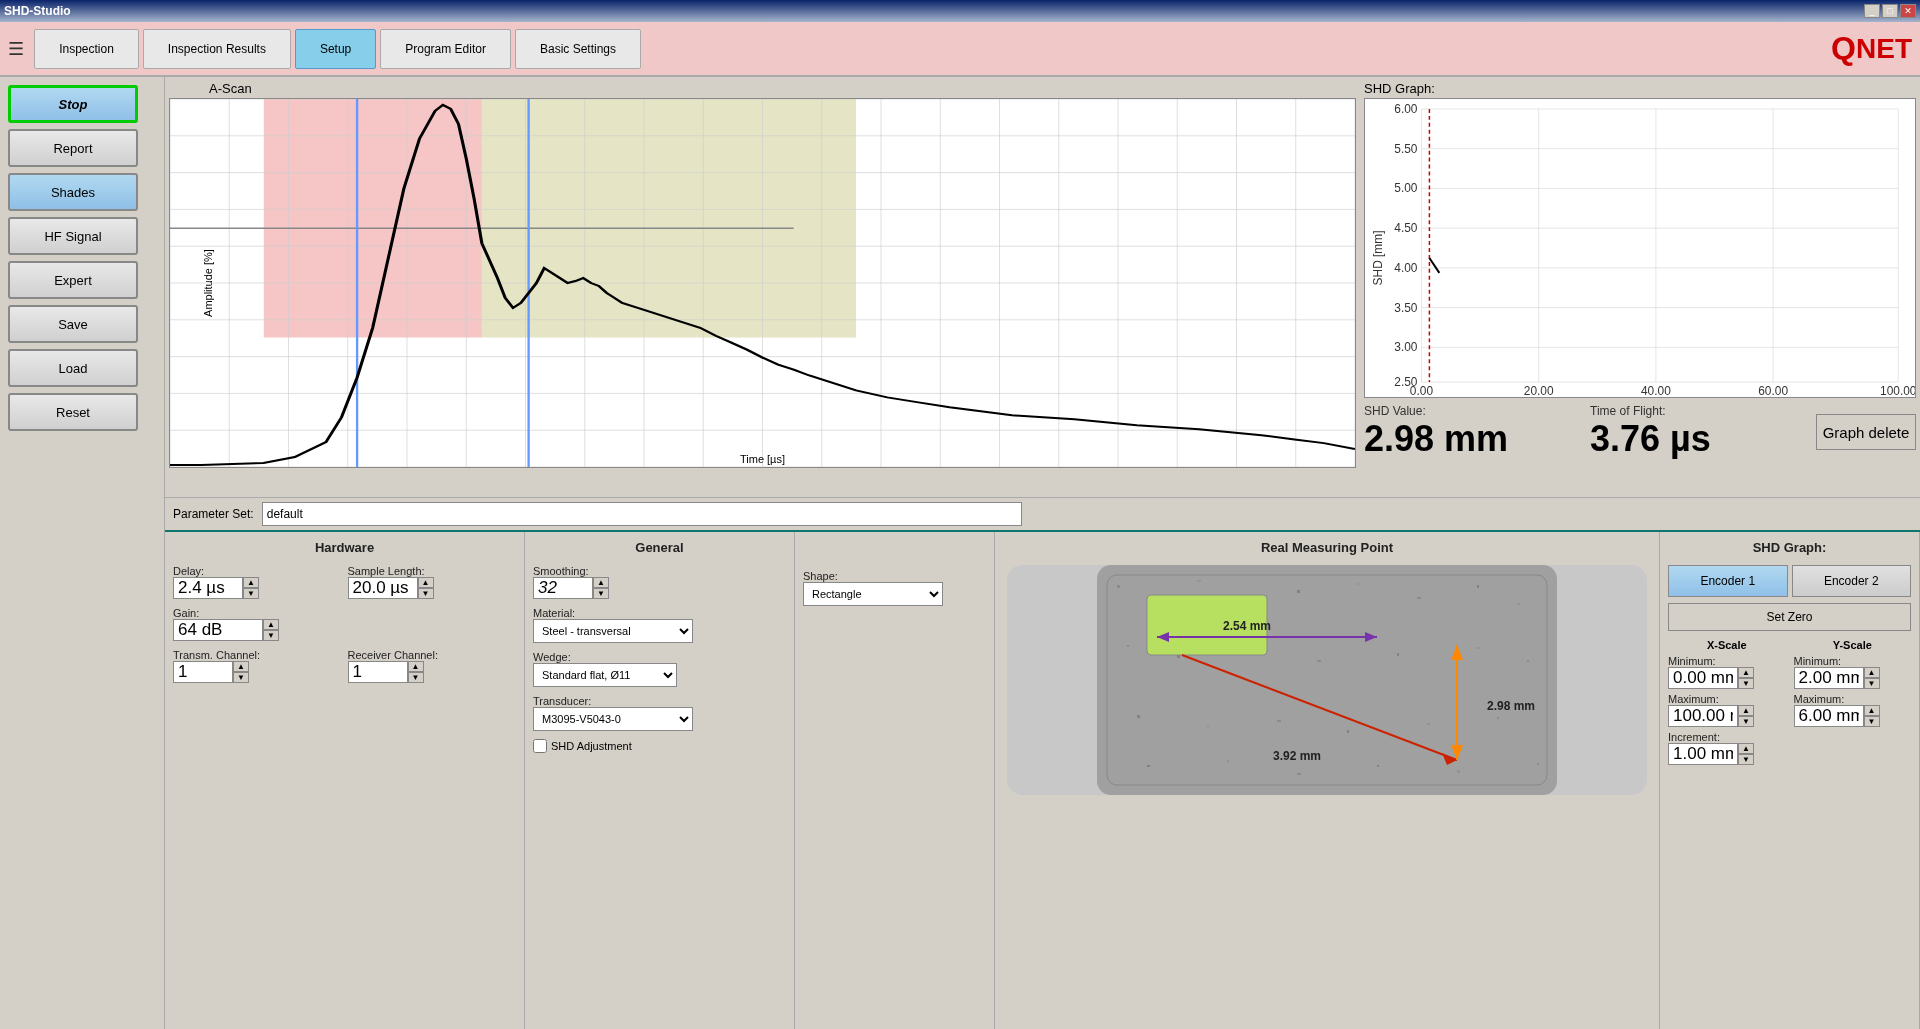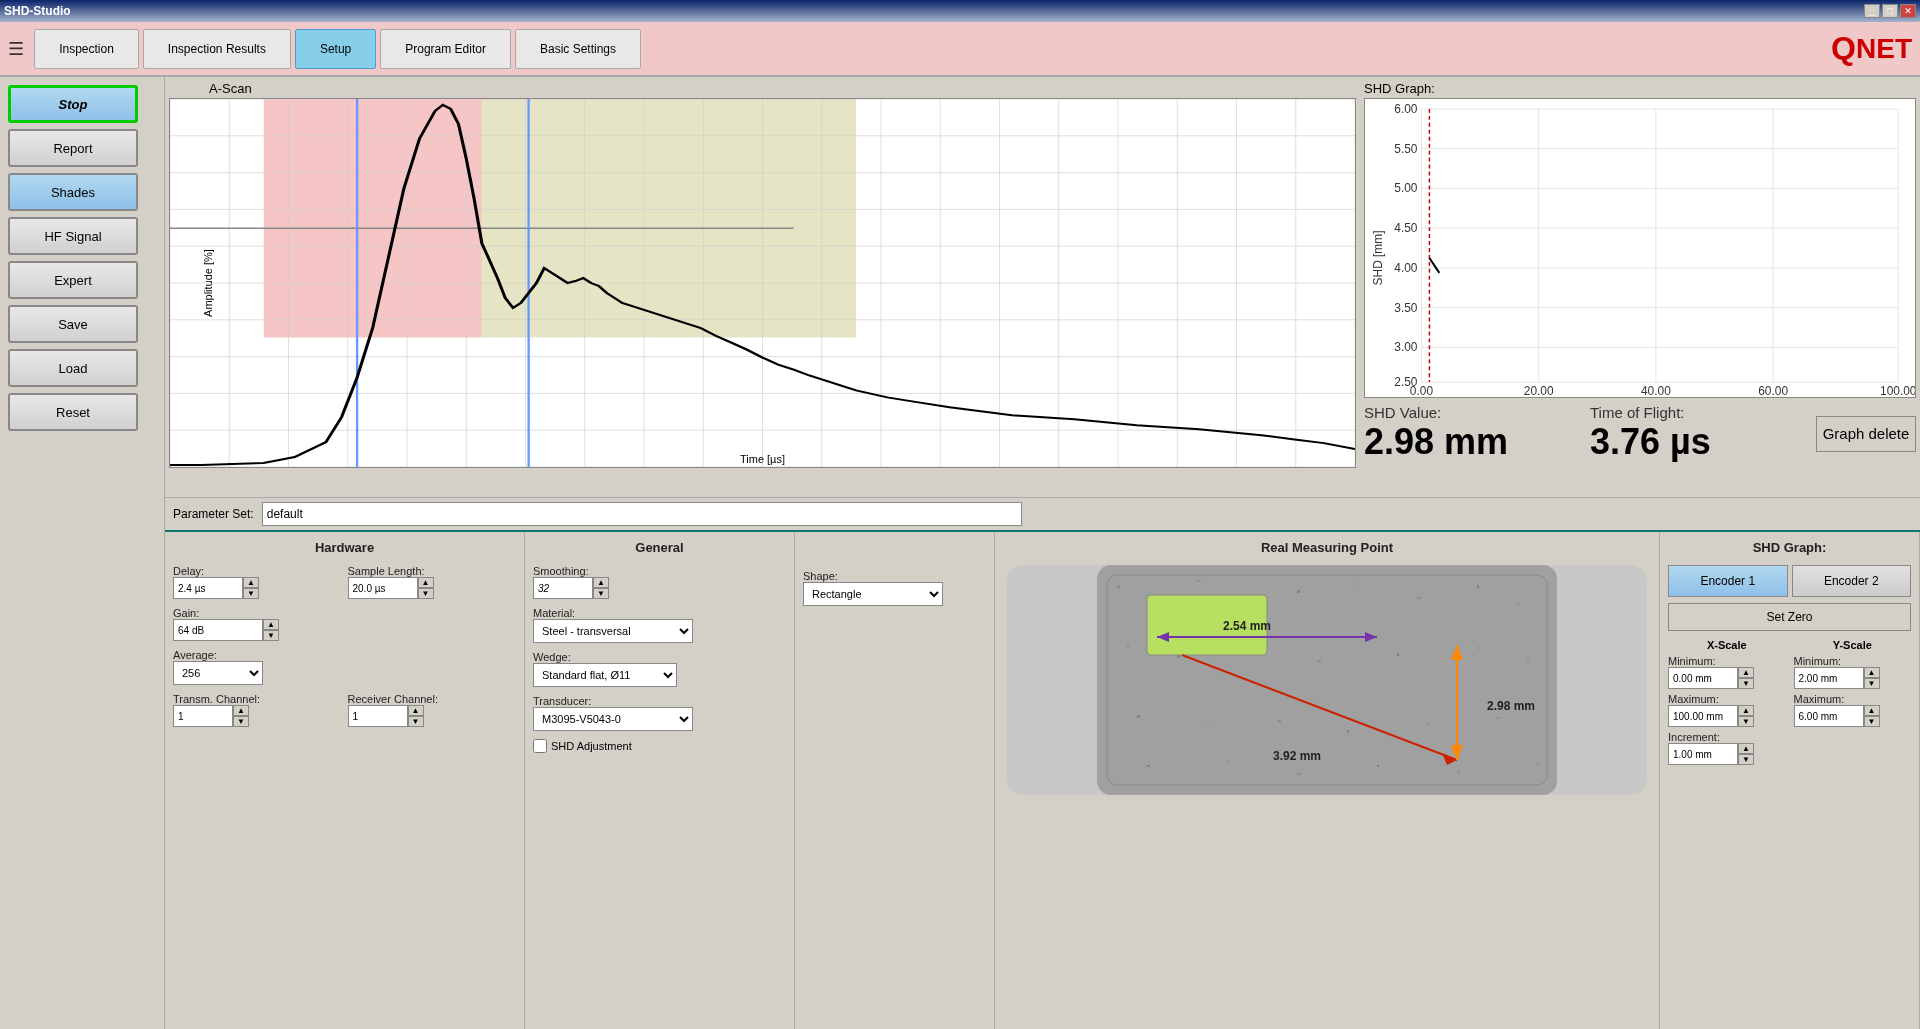--- a/index.html
+++ b/index.html
@@ -148,21 +148,21 @@
       height: 300px;
       position: relative;
     }
     .shd-value-row {
       display: flex;
       align-items: center;
       margin-top: 6px;
       gap: 10px;
     }
     .shd-value-block { flex: 1; }
-    .shd-label { font-size: 15px; color: #333; }
+    .shd-label { font-size: 12px; color: #333; }
     .shd-big { font-size: 36px; font-weight: bold; }
     .graph-delete-btn {
       width: 100px; height: 36px;
       background: #d4d0c8;
       border: 1px solid #888;
       font-size: 15px;
       cursor: pointer;
       display: flex; align-items: center; justify-content: center;
     }
 
@@ -211,21 +211,21 @@
     .form-label { font-size: 11px; color: #222; min-width: 70px; }
     .spin-input {
       display: flex;
       align-items: center;
     }
     .spin-input input {
       width: 70px; height: 22px;
       border: 1px solid #888;
       background: white;
       padding: 0 4px;
-      font-size: 10px;
+      font-size: 17px;
     }
     .spin-btns {
       display: flex;
       flex-direction: column;
     }
     .spin-btn {
       width: 16px; height: 11px;
       background: #d4d0c8;
       border: 1px solid #888;
       font-size: 8px;
@@ -550,32 +550,20 @@
             <div class="spin-input">
               <input type="text" style="width: 90px;" value="64 dB">
               <div class="spin-btns">
                 <div class="spin-btn">▲</div>
                 <div class="spin-btn">▼</div>
               </div>
             </div>
           </div>
         </div>
 
-        <div class="form-row">
-          <div>
-            <div class="form-label">Average:</div>
-            <div class="spin-input">
-              <select style="width:90px">
-                <option>256</option>
-                <option>128</option>
-                <option>64</option>
-              </select>
-            </div>
-          </div>
-        </div>
 
         <div class="form-row">
           <div style="flex:1">
             <div class="form-label">Transm. Channel:</div>
             <div class="spin-input">
               <input type="text" style="width: 60px;" value="1">
               <div class="spin-btns">
                 <div class="spin-btn">▲</div>
                 <div class="spin-btn">▼</div>
               </div>

